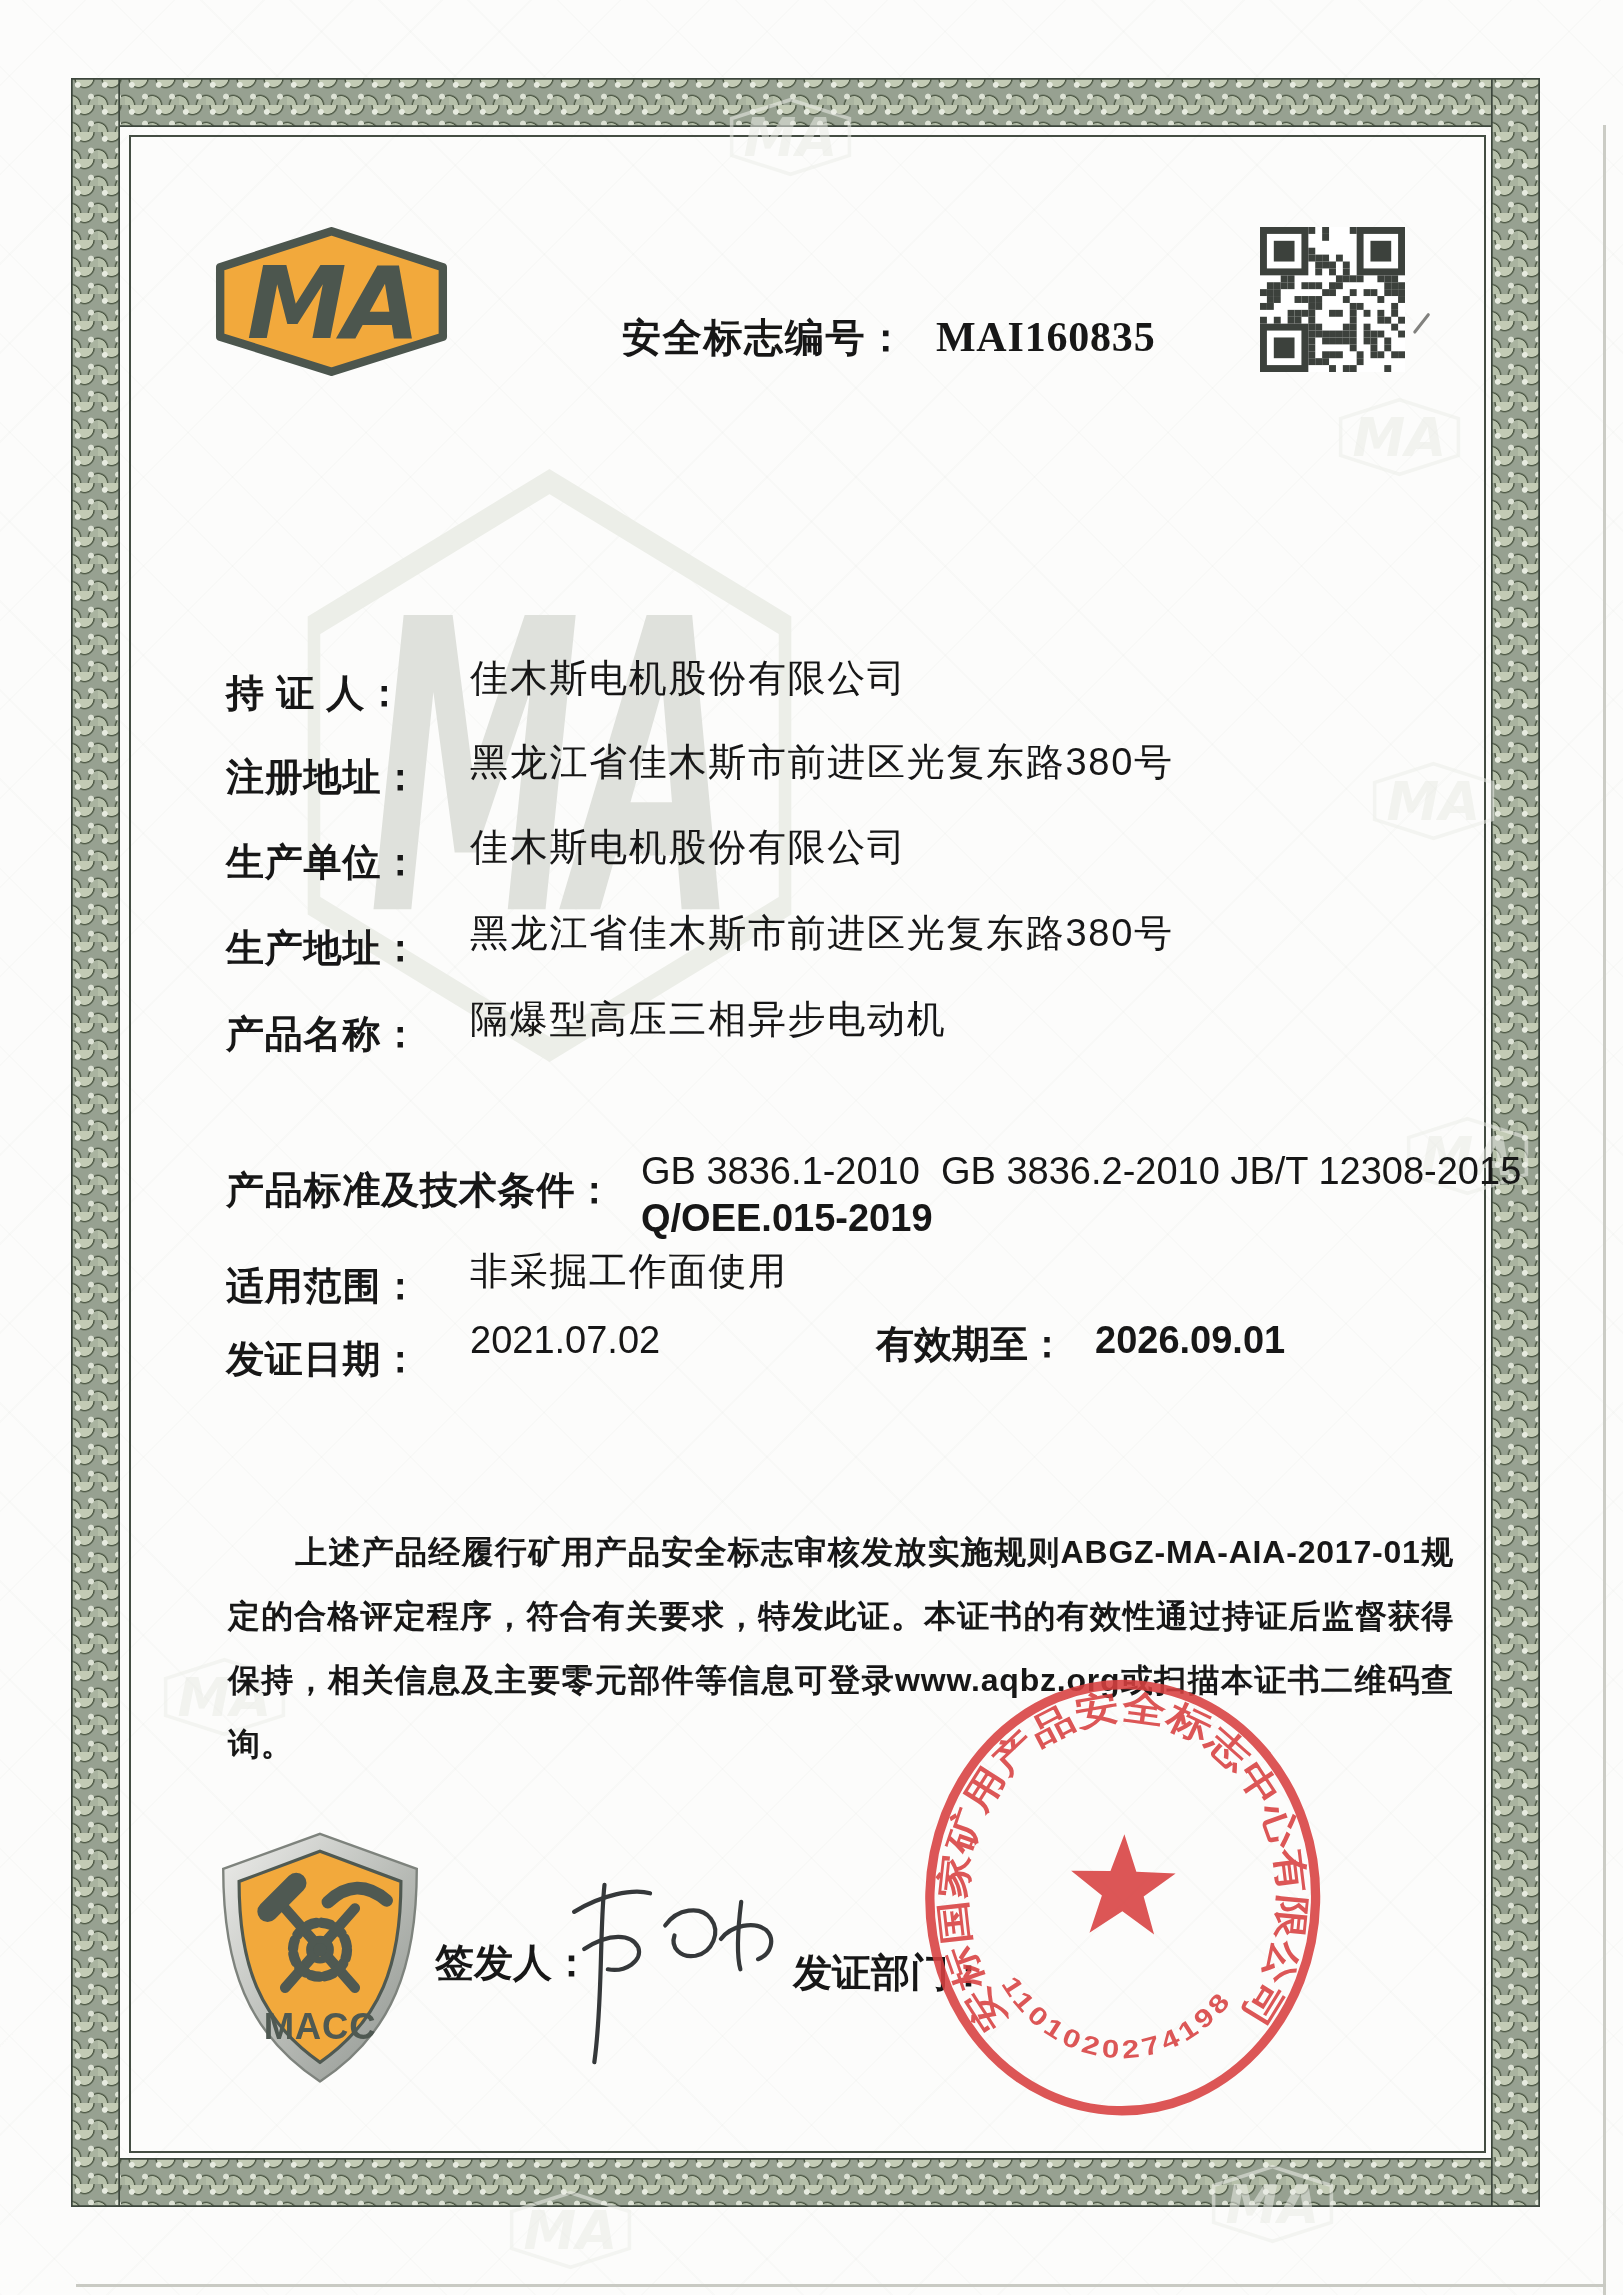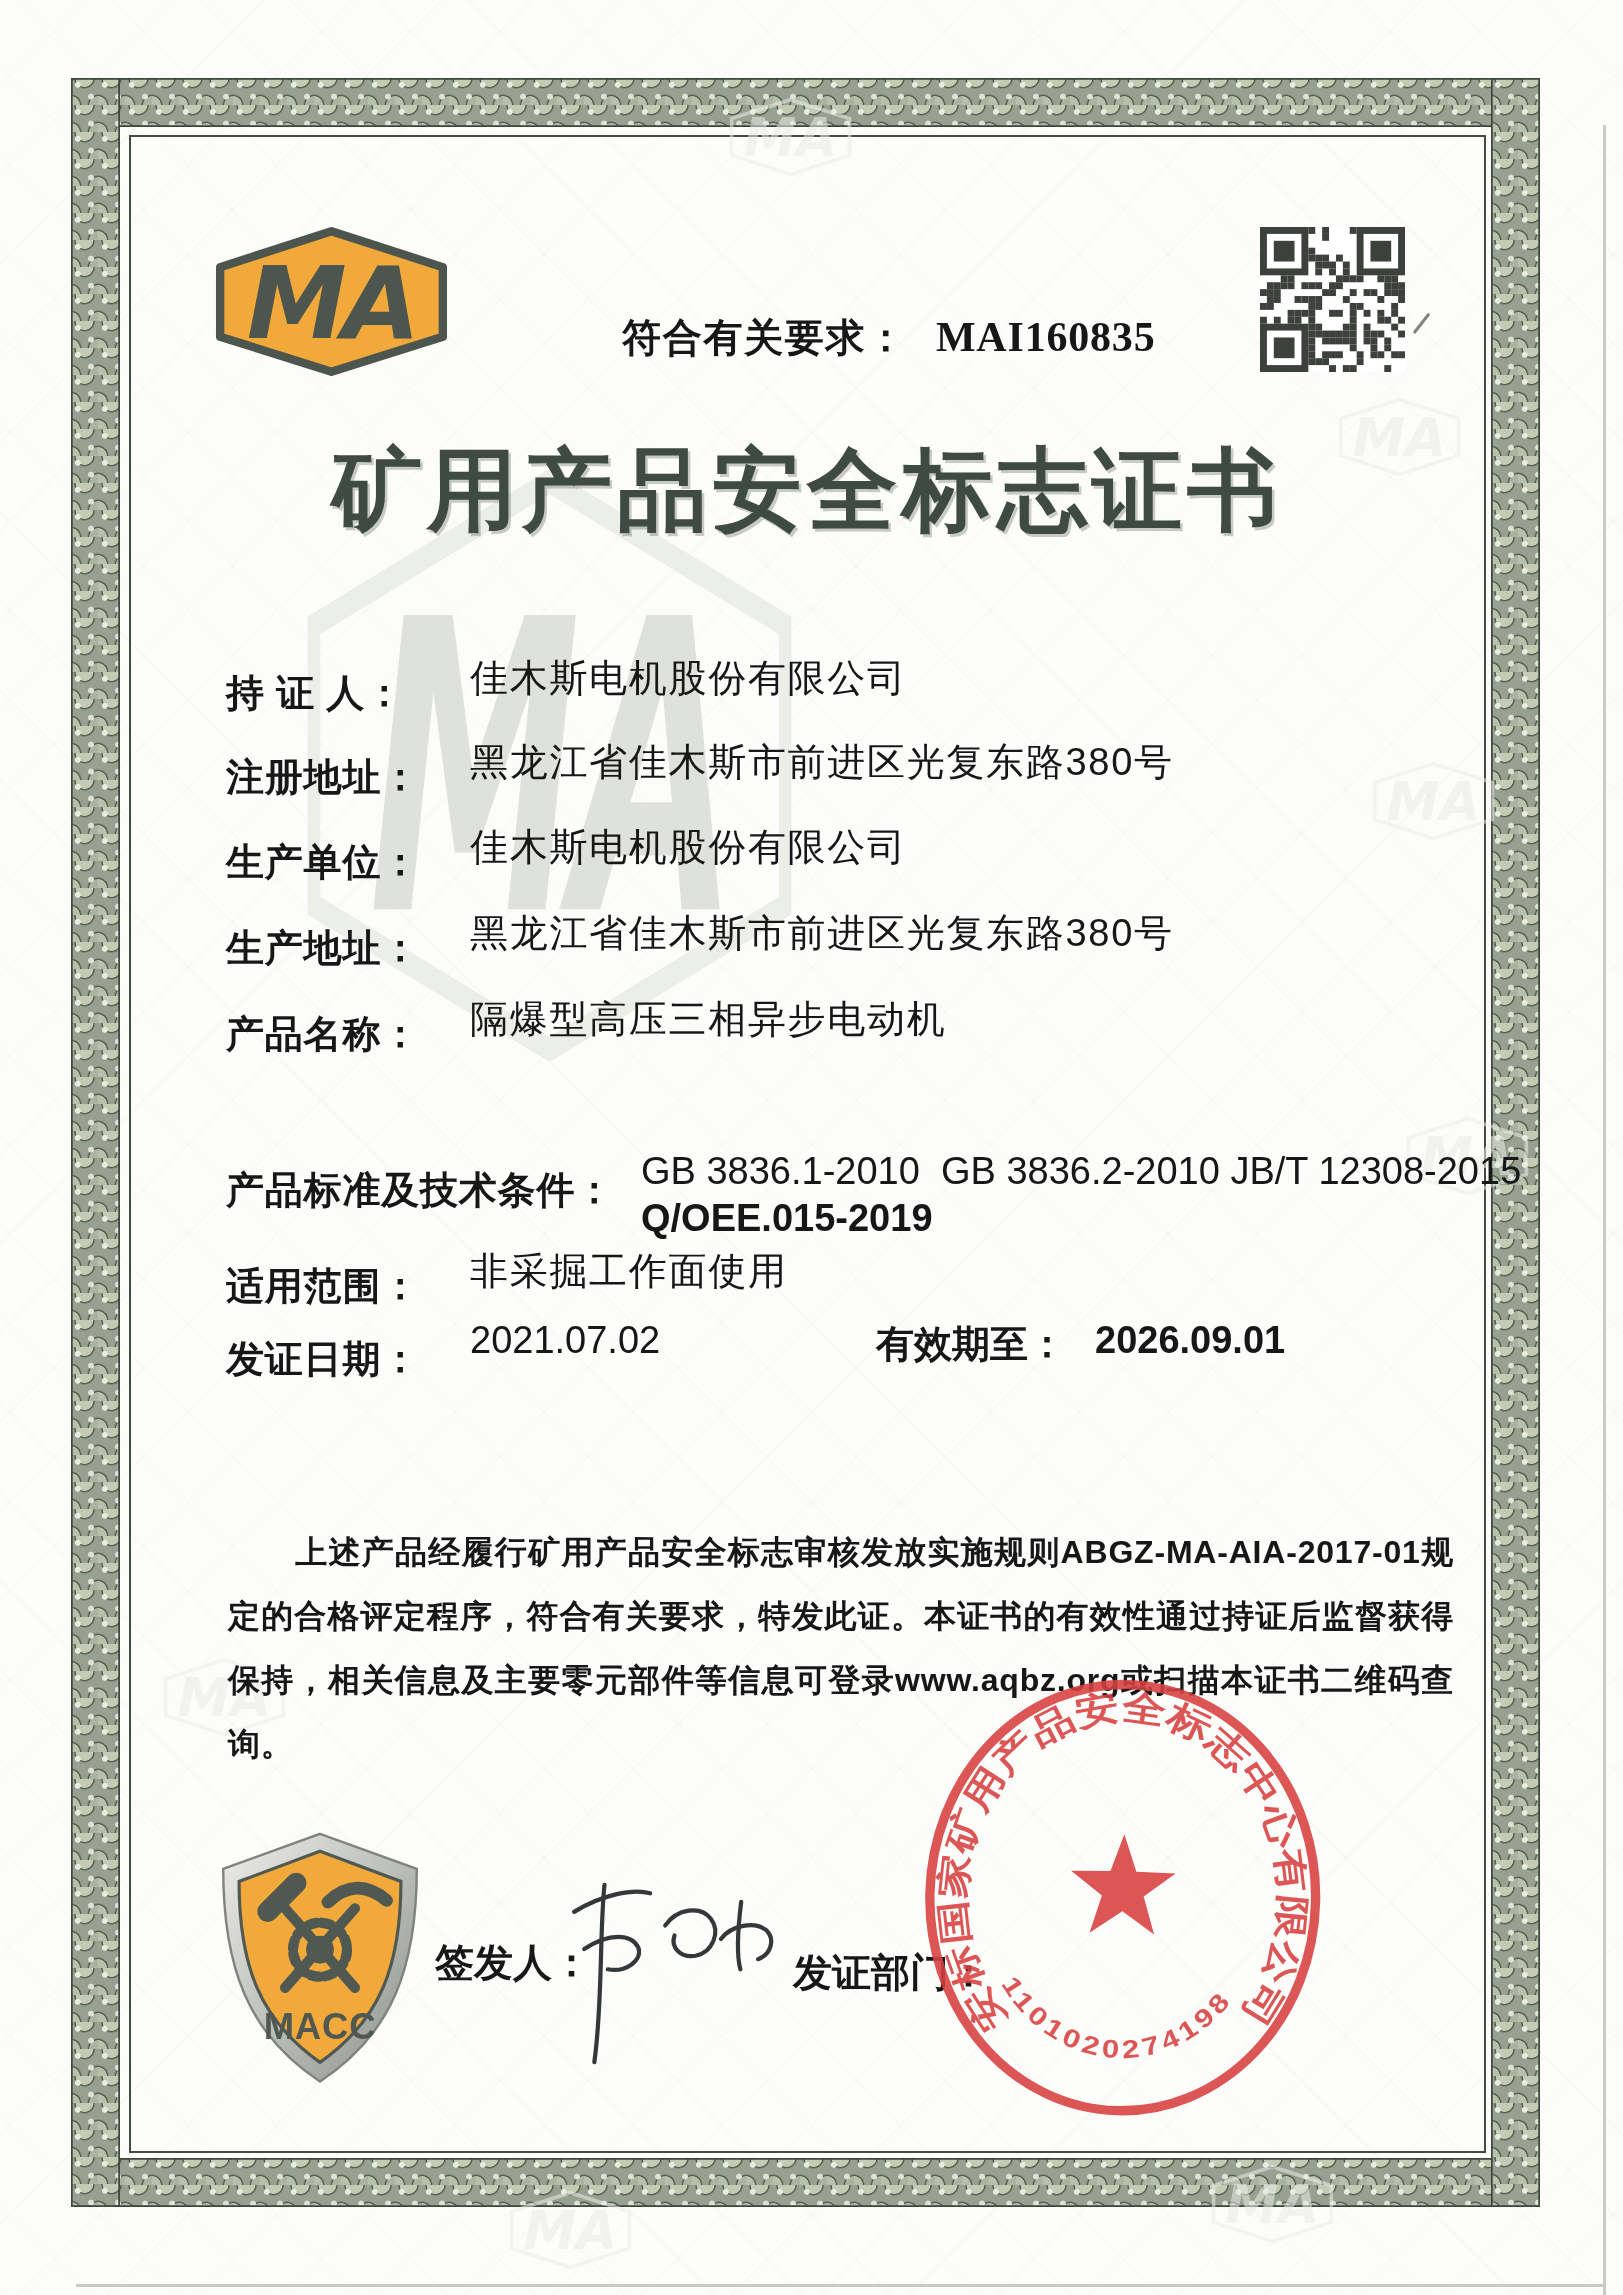--- a/index.html
+++ b/index.html
@@ -118,21 +118,21 @@
       <polygon points="141,6 272,48 272,130 141,172 10,130 10,48" fill="none" stroke="#edefe9" stroke-width="8"></polygon>
       <text x="141" y="131" text-anchor="middle" font-size="118" font-weight="900" font-style="italic" font-family="&quot;DejaVu Sans&quot;, sans-serif" fill="#eaece6">MA</text>
     </svg>
 
   <svg class="ma-logo" viewBox="0 0 282 178">
     <polygon points="141,5 274,48 274,131 141,173 8,131 8,48" fill="#F2A93C" stroke="#4C564E" stroke-width="10" stroke-linejoin="round"></polygon>
     <text x="141" y="133" text-anchor="middle" font-size="120" font-weight="900" font-style="italic" font-family="&quot;DejaVu Sans&quot;, sans-serif" fill="#4C564E" letter-spacing="-5">MA</text>
   </svg>
 
   <div class="safety-row">
-    <span class="safety-label">符合有关要求：</span><span class="safety-value">MAI160835</span>
+    <span class="safety-label">安全标志编号：</span><span class="safety-value">MAI160835</span>
   </div>
 
   <svg id="qr" class="qr" viewBox="0 0 168 168">
       <rect x="0" y="0" width="168" height="168" fill="#ffffff"></rect>
       <rect x="56" y="0" width="8" height="8" fill="#3c413c"></rect>
       <rect x="72" y="0" width="8" height="8" fill="#3c413c"></rect>
       <rect x="104" y="0" width="8" height="8" fill="#3c413c"></rect>
       <rect x="72" y="8" width="8" height="8" fill="#3c413c"></rect>
       <rect x="56" y="24" width="8" height="8" fill="#3c413c"></rect>
       <rect x="56" y="32" width="8" height="8" fill="#3c413c"></rect>
@@ -264,21 +264,20 @@
       <rect x="8" y="8" width="40" height="40" fill="#ffffff"></rect>
       <rect x="16" y="16" width="24" height="24" fill="#3c413c"></rect>
       <rect x="112" y="0" width="56" height="56" fill="#3c413c"></rect>
       <rect x="120" y="8" width="40" height="40" fill="#ffffff"></rect>
       <rect x="128" y="16" width="24" height="24" fill="#3c413c"></rect>
       <rect x="0" y="112" width="56" height="56" fill="#3c413c"></rect>
       <rect x="8" y="120" width="40" height="40" fill="#ffffff"></rect>
       <rect x="16" y="128" width="24" height="24" fill="#3c413c"></rect>
     </svg>
 
-  <h1 class="title">矿用产品安全标志证书</h1>
 
   <div class="row" style="top:653px;">
     <span class="label">持 证 人：</span>
     <span class="value">佳木斯电机股份有限公司</span>
   </div>
   <div class="row" style="top:737px;">
     <span class="label">注册地址：</span>
     <span class="value">黑龙江省佳木斯市前进区光复东路380号</span>
   </div>
   <div class="row" style="top:822px;">

